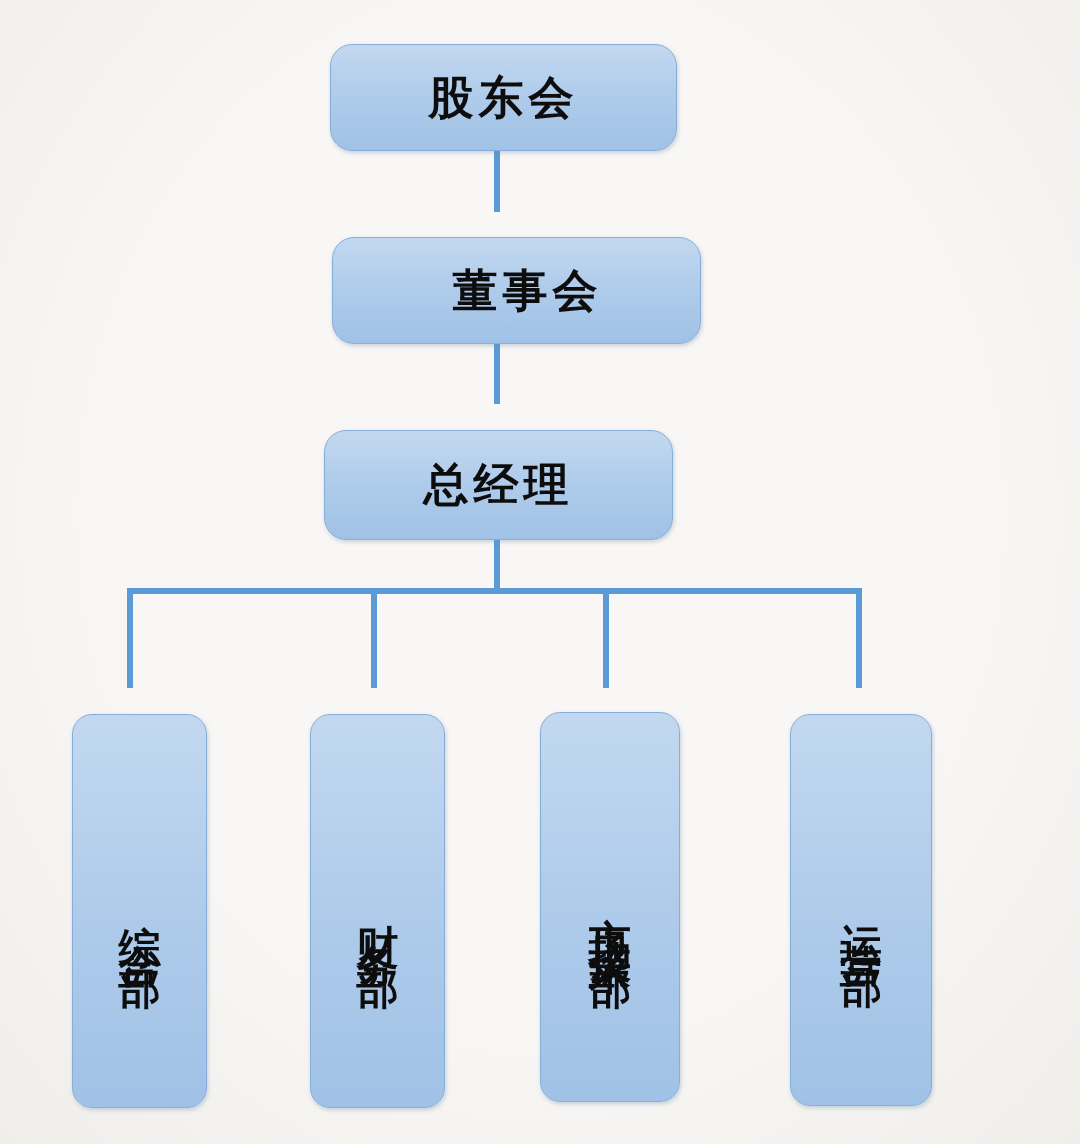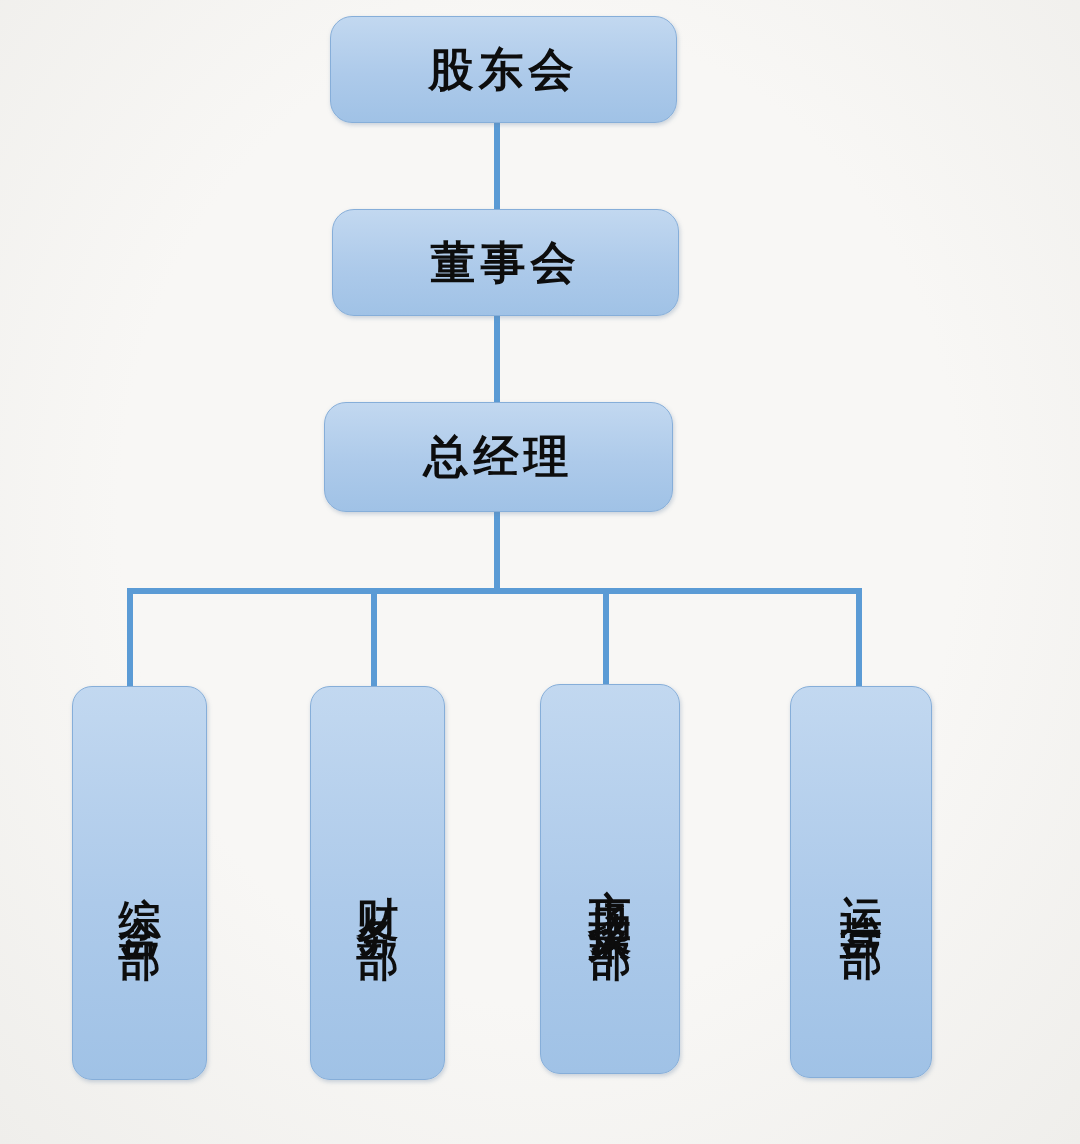--- a/index.html
+++ b/index.html
@@ -21,20 +21,21 @@
     position: absolute;
     background: linear-gradient(180deg, #c2d8f0 0%, #adcaea 55%, #a0c2e6 100%);
     border: 1px solid #86aed9;
     border-radius: 22px;
     box-shadow: 1px 2px 4px rgba(110, 135, 165, 0.35);
     display: flex;
     align-items: center;
     justify-content: center;
     color: #0d0d0d;
     font-weight: bold;
+    margin-top: 28px;
   }
   .h-node {
     font-size: 45px;
     letter-spacing: 5px;
   }
   .v-node {
     font-size: 42px;
     writing-mode: vertical-rl;
     text-orientation: upright;
     border-radius: 20px;
@@ -60,21 +61,21 @@
   #conn-board-gm    { left: 494px; top: 312px; height: 92px; }
   #conn-gm-bus      { left: 494px; top: 508px; height: 84px; }
   #conn-bus         { left: 127px; top: 588px; width: 735px; }
   #conn-drop-1      { left: 127px; top: 588px; height: 100px; }
   #conn-drop-2      { left: 371px; top: 588px; height: 100px; }
   #conn-drop-3      { left: 603px; top: 588px; height: 100px; }
   #conn-drop-4      { left: 856px; top: 588px; height: 100px; }
 
   
   #node-shareholders { left: 330px; top: 16px;  width: 345px; height: 105px; }
-  #node-board        { left: 332px; top: 209px; width: 345px; height: 105px; }
+  #node-board        { left: 332px; top: 209px; width: 345px; height: 105px; padding-left: 22px; }
   #node-gm           { left: 324px; top: 402px; width: 347px; height: 108px; font-family: Liberation Serif, serif; }
   #node-dept-1       { left: 72px;  top: 686px; width: 133px; height: 372px; }
   #node-dept-2       { left: 310px; top: 686px; width: 133px; height: 372px; }
   #node-dept-3       { left: 540px; top: 684px; width: 138px; height: 376px; }
   #node-dept-4       { left: 790px; top: 686px; width: 140px; height: 370px; }
 </style>
 </head>
 <body>
 
 <div class="canvas">

